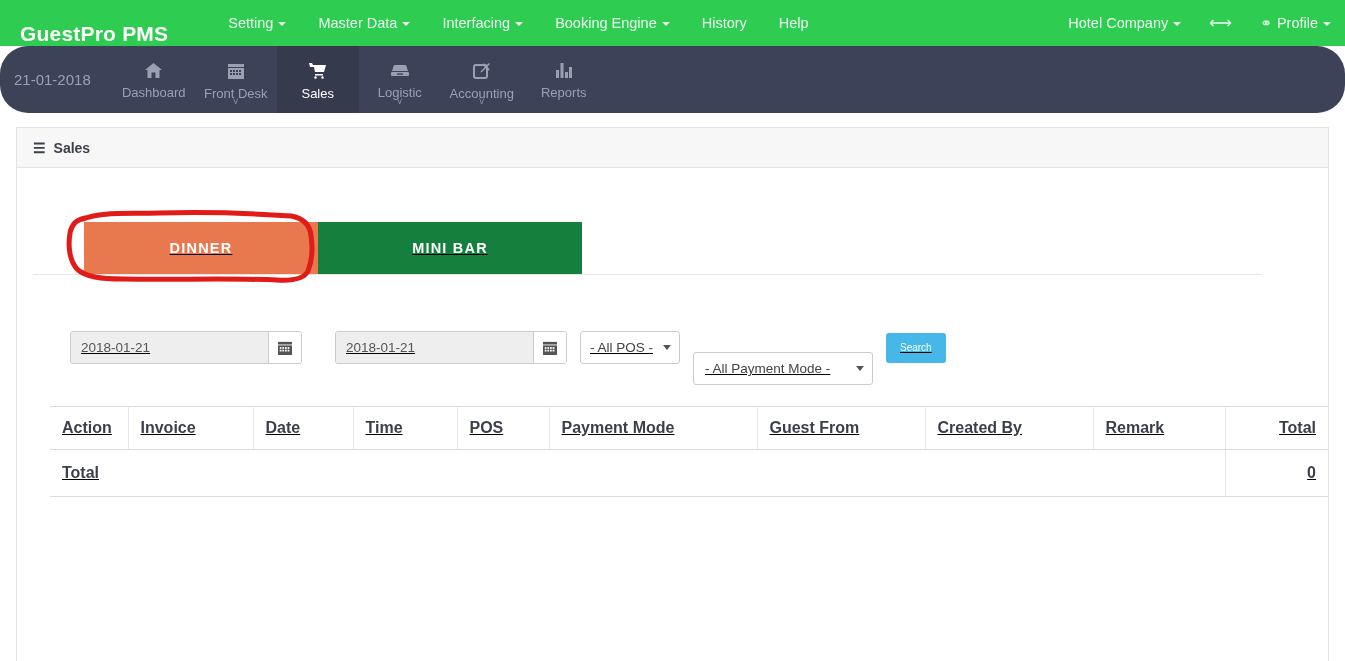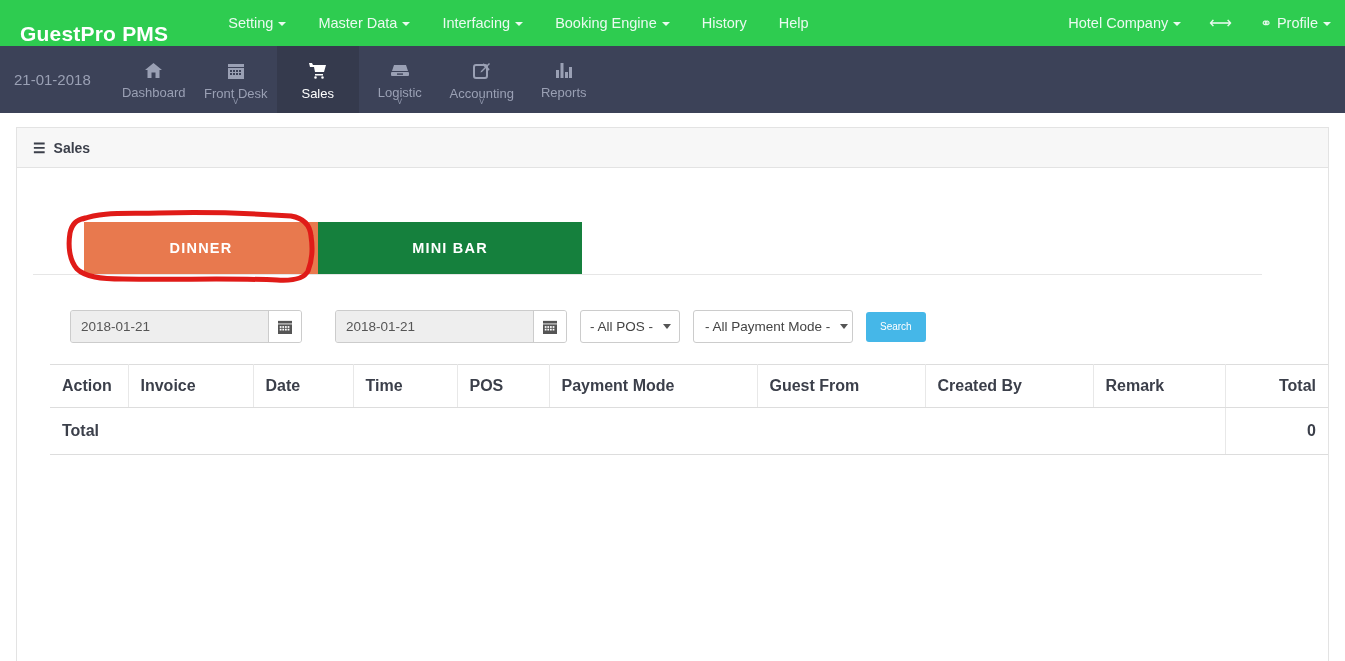--- a/index.html
+++ b/index.html
@@ -67,20 +67,21 @@
     display: inline-block;
   }
   .profile-ico { margin-right: 5px; font-size: 14px; }
 
   
   .subbar {
     height: 67px;
     background: #3C4258;
     display: flex;
     align-items: stretch;
+    border-radius: 28px;
   }
   .subdate {
     color: #9aa0b4;
     font-size: 15px;
     display: flex;
     align-items: center;
     padding: 0 22px 0 14px;
     white-space: nowrap;
   }
   .subitem {
@@ -118,21 +119,21 @@
     border-bottom: 1px solid #e3e3e3;
     height: 40px;
     display: flex;
     align-items: center;
     padding: 0 16px;
     font-size: 14px;
     font-weight: bold;
     color: #3b3f4a;
   }
   .panel-head .list-ico { margin-right: 8px; font-size: 14px; line-height: 1; }
-  .panel-body { padding: 0 16px; position: relative; }
+  .panel-body { padding: 0 16px; position: relative; text-decoration: underline; }
 
   
   .pos-row {
     display: flex;
     padding-top: 54px;
     padding-left: 51px;
     border-bottom: 1px solid #e6e6e6;
     margin-right: 50px;
     padding-bottom: 0;
   }
@@ -208,21 +209,21 @@
     background: #ffffff;
     display: flex;
     align-items: center;
     padding: 0 8px 0 11px;
     font-size: 13.5px;
     color: #444;
     cursor: pointer;
     white-space: nowrap;
   }
   .selbox.pos { width: 100px; justify-content: flex-end; }
-  .selbox.pay { width: 160px; justify-content: space-between; }
+  .selbox.pay { width: 180px; justify-content: space-between; margin-top: 42px; }
   .selbox .dn {
     width: 0; height: 0;
     margin-left: 10px;
     border-left: 4px solid transparent;
     border-right: 4px solid transparent;
     border-top: 5px solid #555;
   }
   .searchbtn {
     height: 30px;
     background: #45B7E8;

